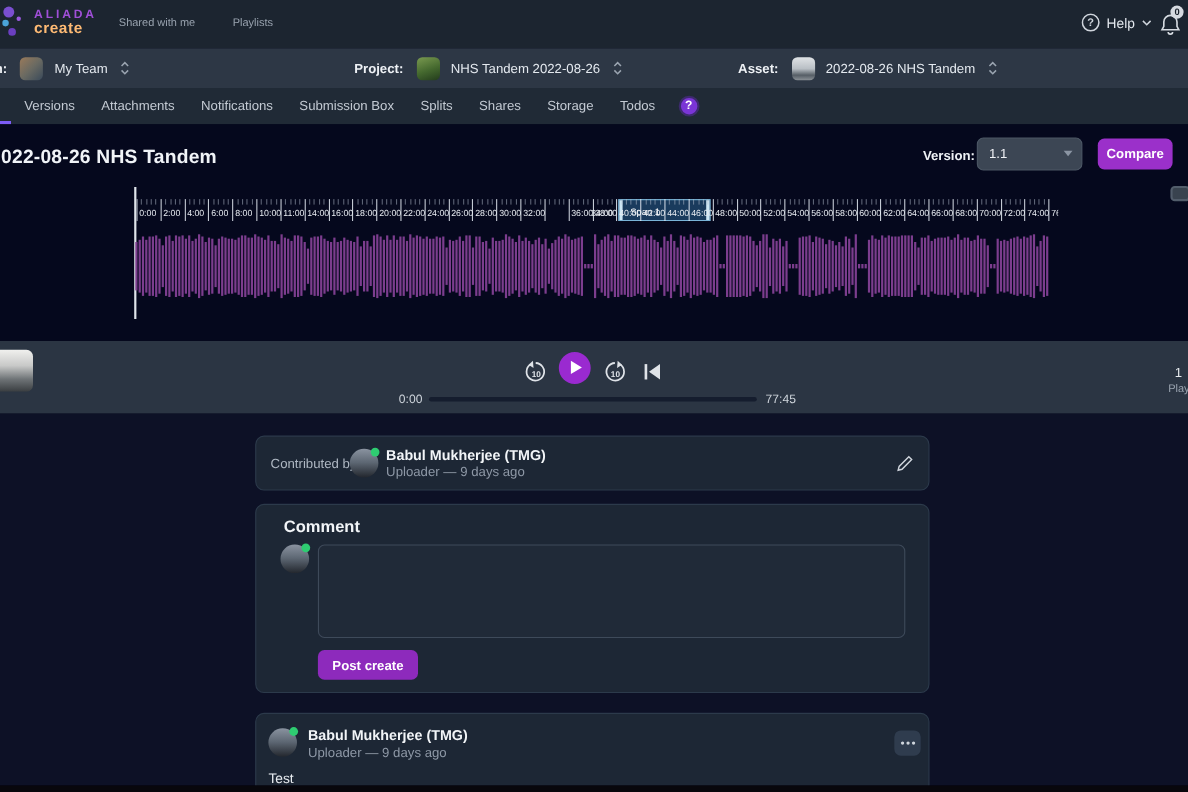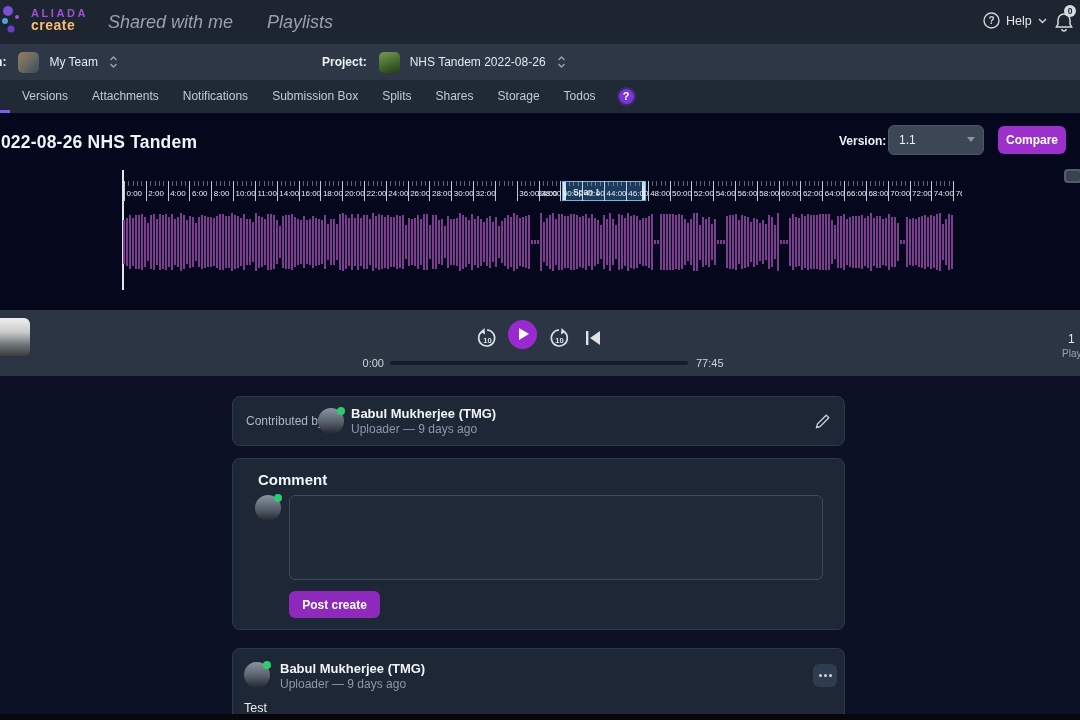--- a/index.html
+++ b/index.html
@@ -6,21 +6,21 @@
   html,body { background:#000; }
   body { font-family:"Liberation Sans", sans-serif; }
   .screen { position:relative; width:1080px; height:720px; overflow:hidden; background:#05081d; }
 
   
   .topbar { position:absolute; left:0; top:0; width:1080px; height:44px; background:#1c2530; }
   .brand { position:absolute; left:2px; top:4px; display:flex; align-items:center; gap:5px; }
   .brand-text .l1 { font-size:11px; font-weight:bold; letter-spacing:2.6px; color:#a04fd8; }
   .brand-text .l2 { font-size:14px; font-weight:bold; letter-spacing:.5px; color:#fdba74; margin-top:-2px; }
   .topnav { position:absolute; left:91px; top:0; height:44px; display:flex; }
-  .toptab { position:relative; padding:0 17px; line-height:44px; font-size:18px; color:#98a2ae; cursor:pointer;font-style:italic; }
+  .toptab { position:relative; padding:0 17px; line-height:44px; font-size:10px; color:#98a2ae; cursor:pointer; }
   .toptab.active { color:#f2f5f9; font-weight:bold; }
   .toptab.active::after { content:""; position:absolute; left:13px; right:13px; bottom:1px; height:2px; border-radius:2px; background:var(--tab-underline,#7c5cf6); }
   .search { position:absolute; left:766px; top:7px; width:209px; height:29px; background:#29323f; border:1px solid #3a4450; border-radius:8px; display:flex; align-items:center; padding:0 10px; gap:8px; }
   .search .ph { font-size:12px; color:#5d6877; flex:1; white-space:nowrap; overflow:hidden; }
   .search .slash { font-size:12px; color:#5d6877; }
   .helpgrp { position:absolute; left:983px; top:12px; display:flex; align-items:center; gap:6px; }
   .helpgrp .hlabel { font-size:12.5px; color:#e3e8ee; }
   .bell { position:absolute; left:1053px; top:11px; width:22px; height:22px; }
   .badge { position:absolute; left:1064px; top:5px; min-width:12px; height:12px; border-radius:7px; background:#d6dae0; color:#181f29; font-size:8.5px; font-weight:bold; text-align:center; line-height:12px; padding:0 2px; }
 
@@ -143,20 +143,29 @@
       <span class="ctxvalue" style="margin-left:10px">My Team</span>
       <svg width="9" height="14" viewBox="0 0 9 14" style="margin-left:11px">
         <polyline points="1.5,5 4.5,2 7.5,5" fill="none" stroke="#9aa4b0" stroke-width="1.4"></polyline>
         <polyline points="1.5,9 4.5,12 7.5,9" fill="none" stroke="#9aa4b0" stroke-width="1.4"></polyline>
       </svg>
     </div>
     <div class="ctxgrp" style="left:322px">
       <span class="ctxlabel">Project:</span>
       <span class="thumb project" style="margin-left:12px"></span>
       <span class="ctxvalue" style="margin-left:10px">NHS Tandem 2022-08-26</span>
+      <svg width="9" height="14" viewBox="0 0 9 14" style="margin-left:11px">
+        <polyline points="1.5,5 4.5,2 7.5,5" fill="none" stroke="#9aa4b0" stroke-width="1.4"></polyline>
+        <polyline points="1.5,9 4.5,12 7.5,9" fill="none" stroke="#9aa4b0" stroke-width="1.4"></polyline>
+      </svg>
+    </div>
+    <div class="ctxgrp" style="left:671px">
+      <span class="ctxlabel">Asset:</span>
+      <span class="thumb asset" style="margin-left:12px"></span>
+      <span class="ctxvalue" style="margin-left:10px">2022-08-26 NHS Tandem</span>
       <svg width="9" height="14" viewBox="0 0 9 14" style="margin-left:11px">
         <polyline points="1.5,5 4.5,2 7.5,5" fill="none" stroke="#9aa4b0" stroke-width="1.4"></polyline>
         <polyline points="1.5,9 4.5,12 7.5,9" fill="none" stroke="#9aa4b0" stroke-width="1.4"></polyline>
       </svg>
     </div>
   </div>
 
   <nav class="subnav">
 
   <div class="subtab active cut">Player</div>

